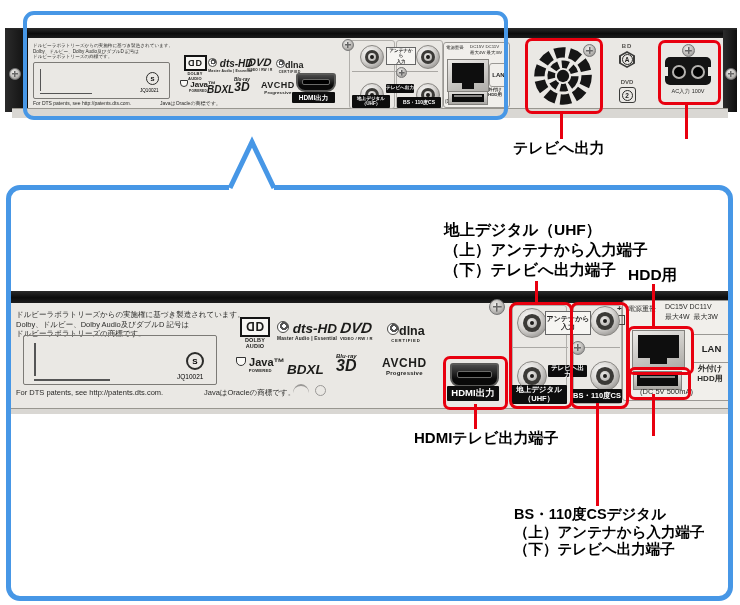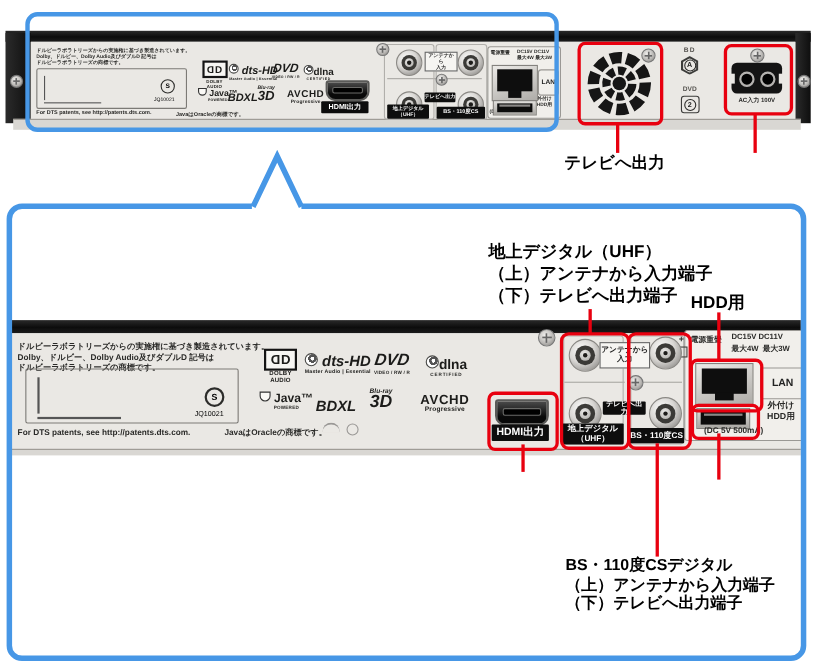--- a/index.html
+++ b/index.html
@@ -51,21 +51,21 @@
   .sub{font-weight:bold;letter-spacing:.2px;}
   .circ{display:inline-block;border-radius:50%;border:1.5px solid #4a4a48;background:radial-gradient(circle at 60% 40%,#fff 20%,#555 21%,#555 45%,#fff 46%);}
   .cup{display:inline-block;border:1.3px solid #333;border-radius:0 0 5px 5px;background:#faf9f6;}
   .hex{clip-path:polygon(50% 0,100% 26%,100% 74%,50% 100%,0 74%,0 26%);background:#3c3c3a;display:flex;align-items:center;justify-content:center;}
   .hexin{width:76%;height:78%;clip-path:polygon(50% 0,100% 26%,100% 74%,50% 100%,0 74%,0 26%);background:#eae8e4;display:flex;align-items:center;justify-content:center;}
   .ringlet{border:1px solid #2c2c2a;border-radius:50%;display:flex;align-items:center;justify-content:center;font-weight:bold;}
   .rsq{border:1.5px solid #3c3c3a;border-radius:3px;display:flex;align-items:center;justify-content:center;background:#eae8e4;}
   .thinbox{border:1px solid #b1afab;border-radius:3px;z-index:1;}
   .iobox{border:1.5px solid #9a9894;border-radius:3px;background:#f1efeb;z-index:3;}
   .iocell{border:1px solid #9a9894;border-radius:3px;display:flex;align-items:center;justify-content:center;z-index:6;color:#222;font-weight:bold;}
-  .tinytxt{color:#2a2a28;font-weight:bold;}
+  .tinytxt{color:#2a2a28;}
   .fanline{stroke:#161616;}
   .cert-swoosh{border-top:2px solid #9a9896;border-radius:50%/100% 100% 0 0;z-index:8;}
 </style>
 </head>
 <body>
 
 <div class="stage">
 
   <div class="a" style="left:0;top:0;width:740px;height:180px;">
 
@@ -383,20 +383,21 @@
       </div>
     <div class="a tinytxt" style="left:690px;top:179px;width:40px;font-size:8px;line-height:9.5px;font-weight:bold;z-index:6;text-align:center;">
       <div>外付け</div>
         <div>HDD用</div>
     </div>
     <div class="a tinytxt" style="left:640px;top:202px;font-size:7.5px;z-index:20;white-space:nowrap;">(DC 5V 500mA)</div>
     <div class="a rbox" style="left:627px;top:141px;width:61px;height:43px;"></div>
     <div class="a rbox" style="left:628px;top:182px;width:57px;height:27px;"></div>
 
     <div class="a rline" style="left:474px;top:219px;height:25px;"></div>
+    <div class="a callout" style="left:414px;top:244px;font-size:15px;">HDMIテレビ出力端子</div>
     <div class="a rline" style="left:652px;top:209px;height:42px;"></div>
     <div class="a rline" style="left:596px;top:218px;height:103px;"></div>
     <div class="a callout" style="left:514px;top:321px;font-size:14.5px;line-height:17.5px;">
       <div>BS・110度CSデジタル</div>
       <div>（上）アンテナから入力端子</div>
       <div>（下）テレビへ出力端子</div>
     </div>
   </div>
 </div>
 

